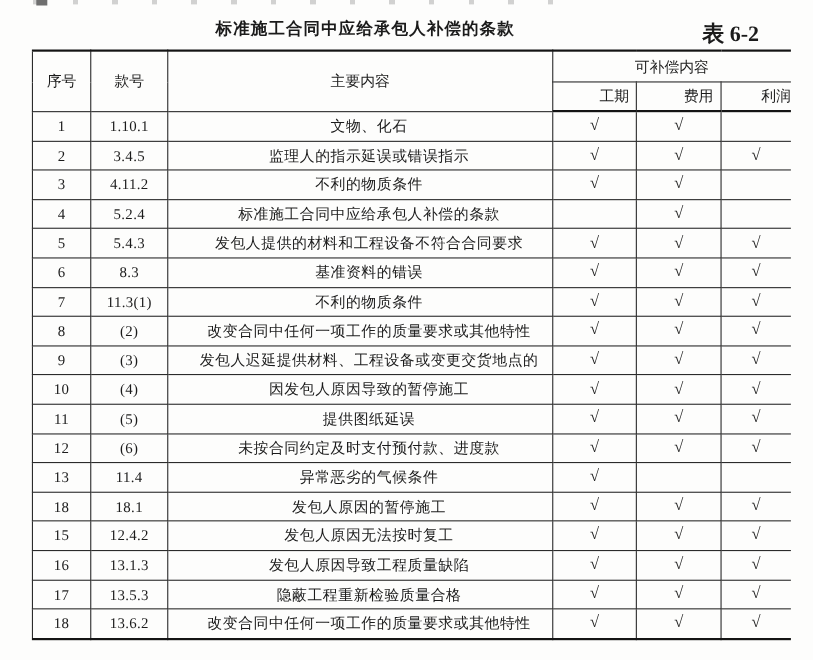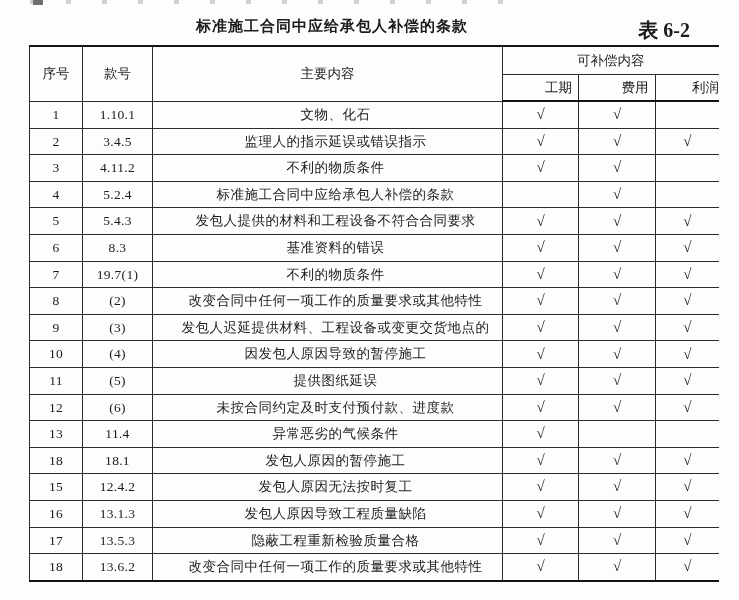--- a/index.html
+++ b/index.html
@@ -143,21 +143,21 @@
         <tr>
           <td class="c-num">6</td>
           <td class="c-num">8.3</td>
           <td class="c-content">基准资料的错误</td>
           <td class="c-check">√</td>
           <td class="c-check">√</td>
           <td class="c-check last">√</td>
         </tr>
         <tr>
           <td class="c-num">7</td>
-          <td class="c-num">19.7(1)</td>
+          <td class="c-num">11.3(1)</td>
           <td class="c-content">不利的物质条件</td>
           <td class="c-check">√</td>
           <td class="c-check">√</td>
           <td class="c-check last">√</td>
         </tr>
         <tr>
           <td class="c-num">8</td>
           <td class="c-num">(2)</td>
           <td class="c-content">改变合同中任何一项工作的质量要求或其他特性</td>
           <td class="c-check">√</td>

